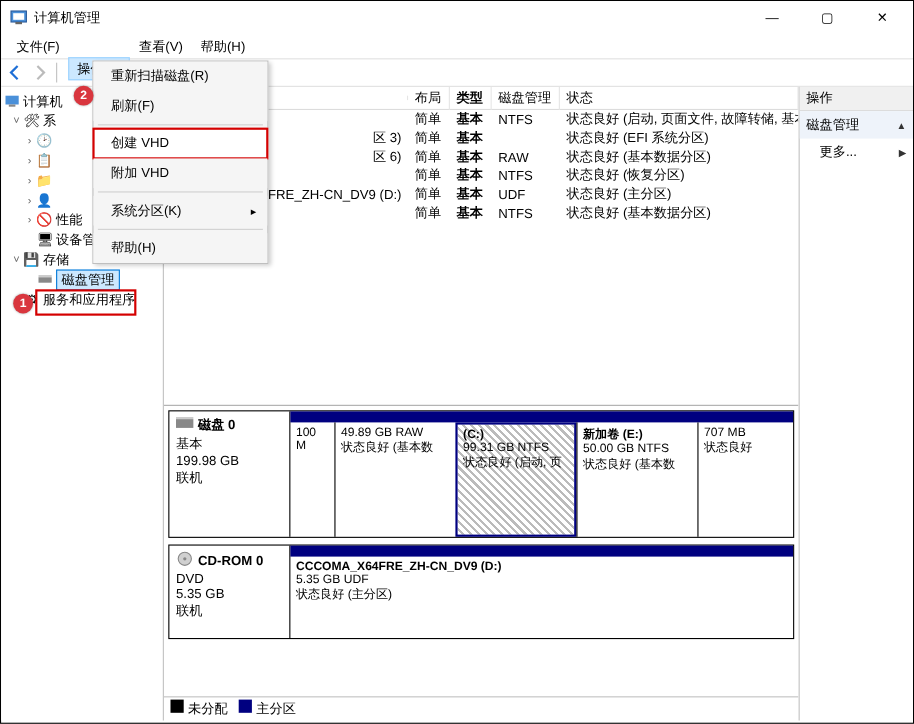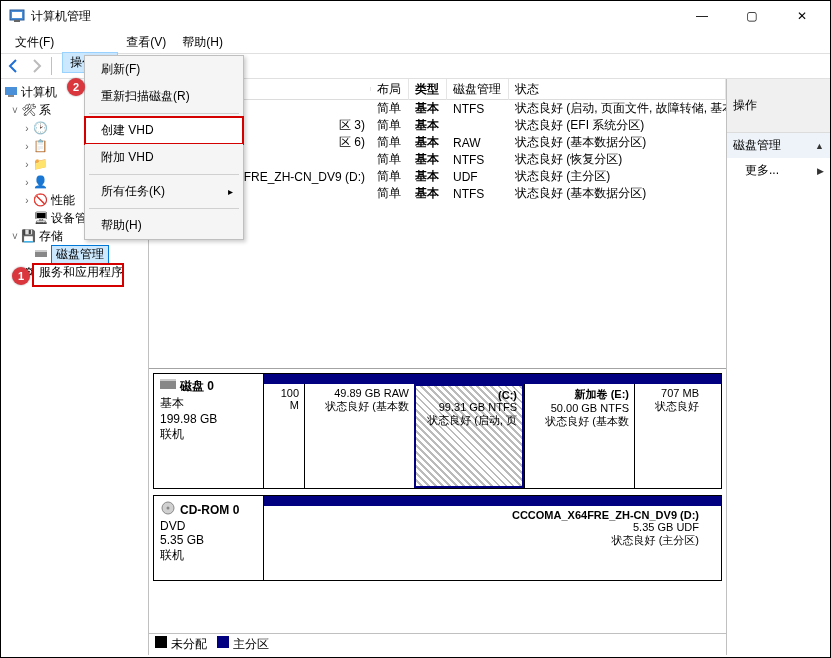--- a/index.html
+++ b/index.html
@@ -127,21 +127,21 @@
     flex-direction:column;
     font-size:12px;
   }
   .disk-info .dname{font-weight:bold; display:flex; align-items:center; gap:4px;}
   .disk-parts {
     flex:1;
     display:flex;
     flex-direction:column;
   }
   .parts-bar{ height:10px; background:#000080;}
-  .parts-row { flex:1; display:flex;text-align:right;}
+  .parts-row { flex:1; display:flex;}
   .part {
     border-left:1px solid #000;
     padding:3px 5px;
     font-size:11px;
     overflow:hidden;
     display:flex;
     flex-direction:column;
     justify-content:flex-start;
   }
   .part:first-child{border-left:none;}
@@ -161,21 +161,21 @@
     font-size:12px;
   }
   .legend .swatch{ width:12px; height:12px; display:inline-block; margin-right:4px;}
   .actions {
     width:104px;
     border-left:1px solid #c0c0c0;
     background:#fff;
   }
   .actions-hdr{
     background:#f0f0f0;
-    padding:18px 6px;
+    padding:2px 6px;
     border-bottom:1px solid #dcdcdc;
     font-size:12px;
   }
   .actions-item{
     display:flex;
     justify-content:space-between;
     align-items:center;
     padding:4px 6px;
   }
   .actions-item .arrow{ font-size:9px; color:#333;}
@@ -261,28 +261,28 @@
     </span>
   <span class="tb-icon">
       <svg width="16" height="16">
         <path d="M6 2 L12 8 L6 14" fill="none" stroke="#bbb" stroke-width="2"></path>
       </svg>
     </span>
   <span class="tb-sep"></span>
 </div>
 
 <div class="dropdown">
+  <div class="dd-item">重新扫描磁盘(R)</div>
   <div class="dd-item">刷新(F)</div>
-  <div class="dd-item">重新扫描磁盘(R)</div>
   <div class="dd-sep"></div>
   <div class="dd-item hl">创建 VHD</div>
   <div class="dd-item">附加 VHD</div>
   <div class="dd-sep"></div>
   <div class="dd-item">
-    <span>所有任务(K)</span>
+    <span>系统分区(K)</span>
     <span style="font-size:10px;">▸</span>
   </div>
   <div class="dd-sep"></div>
   <div class="dd-item">帮助(H)</div>
 </div>
 
 <div class="callout" style="left:66px; top:77px;">2</div>
 <div class="callout" style="left:11px; top:266px;">1</div>
 <div class="sel-frame" style="left:31px; top:262px; width:92px; height:24px;"></div>
 

